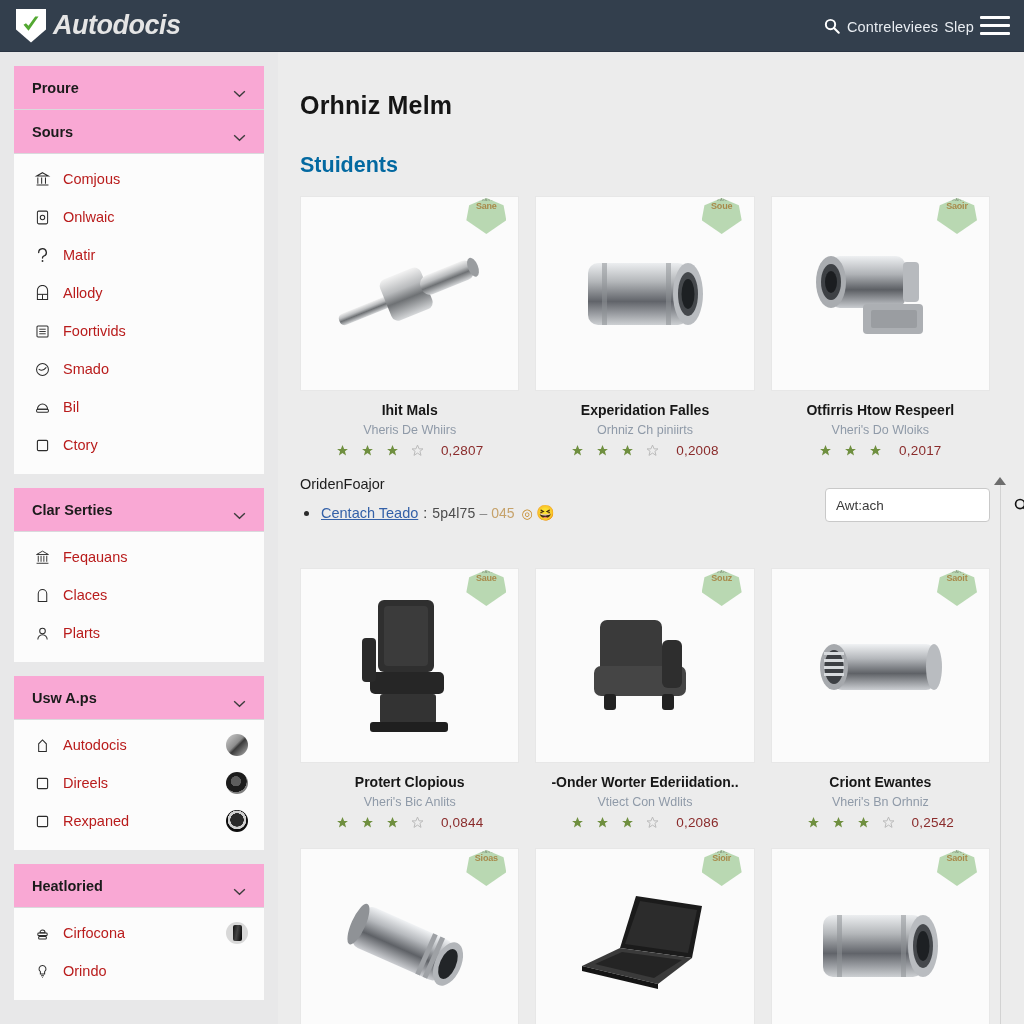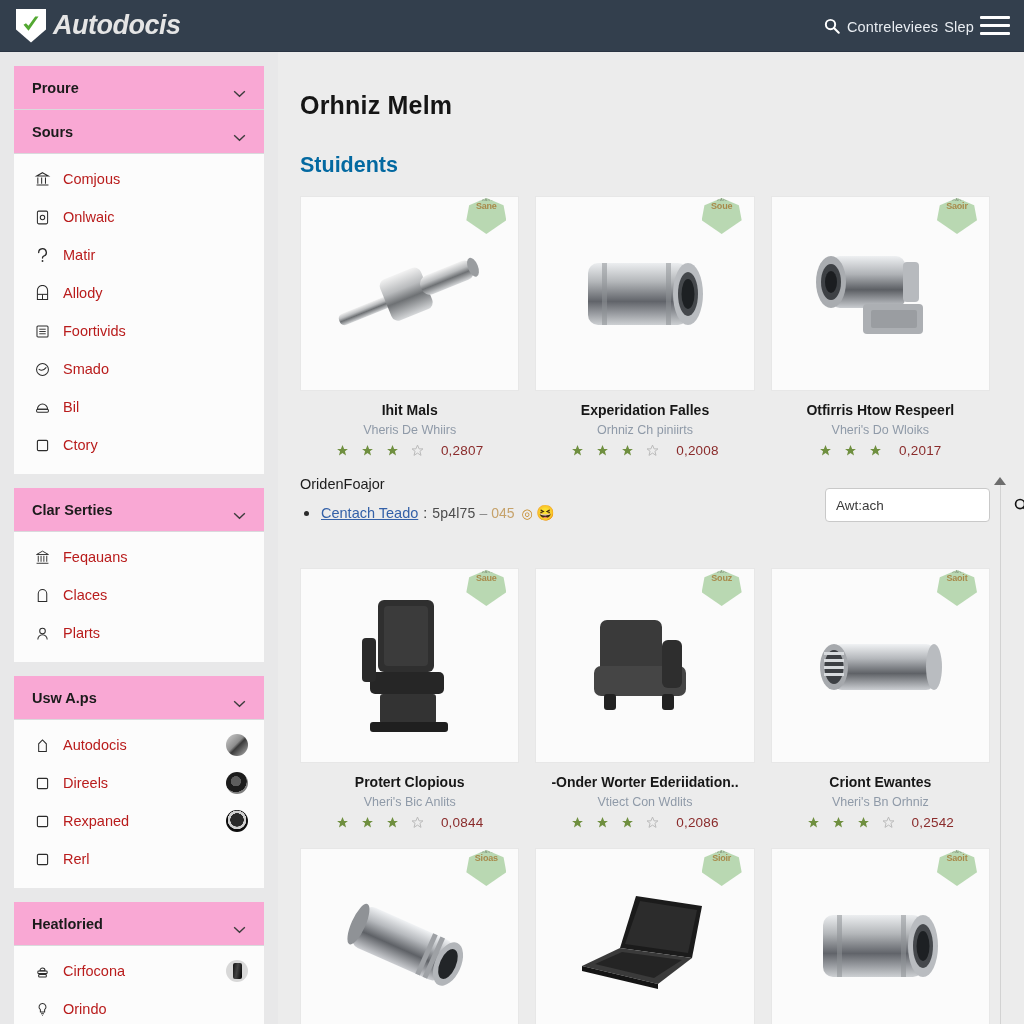--- a/index.html
+++ b/index.html
@@ -361,28 +361,20 @@
           <span class="thumb dark"></span>
         </div>
         <div class="nav-item">
           <span class="nav-icon">
             <svg viewBox="0 0 20 20" width="17" height="17">
                 <rect x="4" y="4" width="12" height="12" rx="1.4" fill="none" stroke="#2b2b2b" stroke-width="1.3"></rect>
               </svg>
           </span>
           <span class="nav-label">Rexpaned</span>
           <span class="thumb black"></span>
-        </div>
-        <div class="nav-item">
-          <span class="nav-icon">
-            <svg viewBox="0 0 20 20" width="17" height="17">
-                <rect x="4" y="4" width="12" height="12" rx="1.4" fill="none" stroke="#2b2b2b" stroke-width="1.3"></rect>
-              </svg>
-          </span>
-          <span class="nav-label">Rerl</span>
         </div>
       </div>
     </div>
 
     <div class="acc-gap"></div>
 
     <div class="accordion">
       <div class="acc-head">
         <span class="acc-head-title">Heatloried</span>
         <span class="chev">

